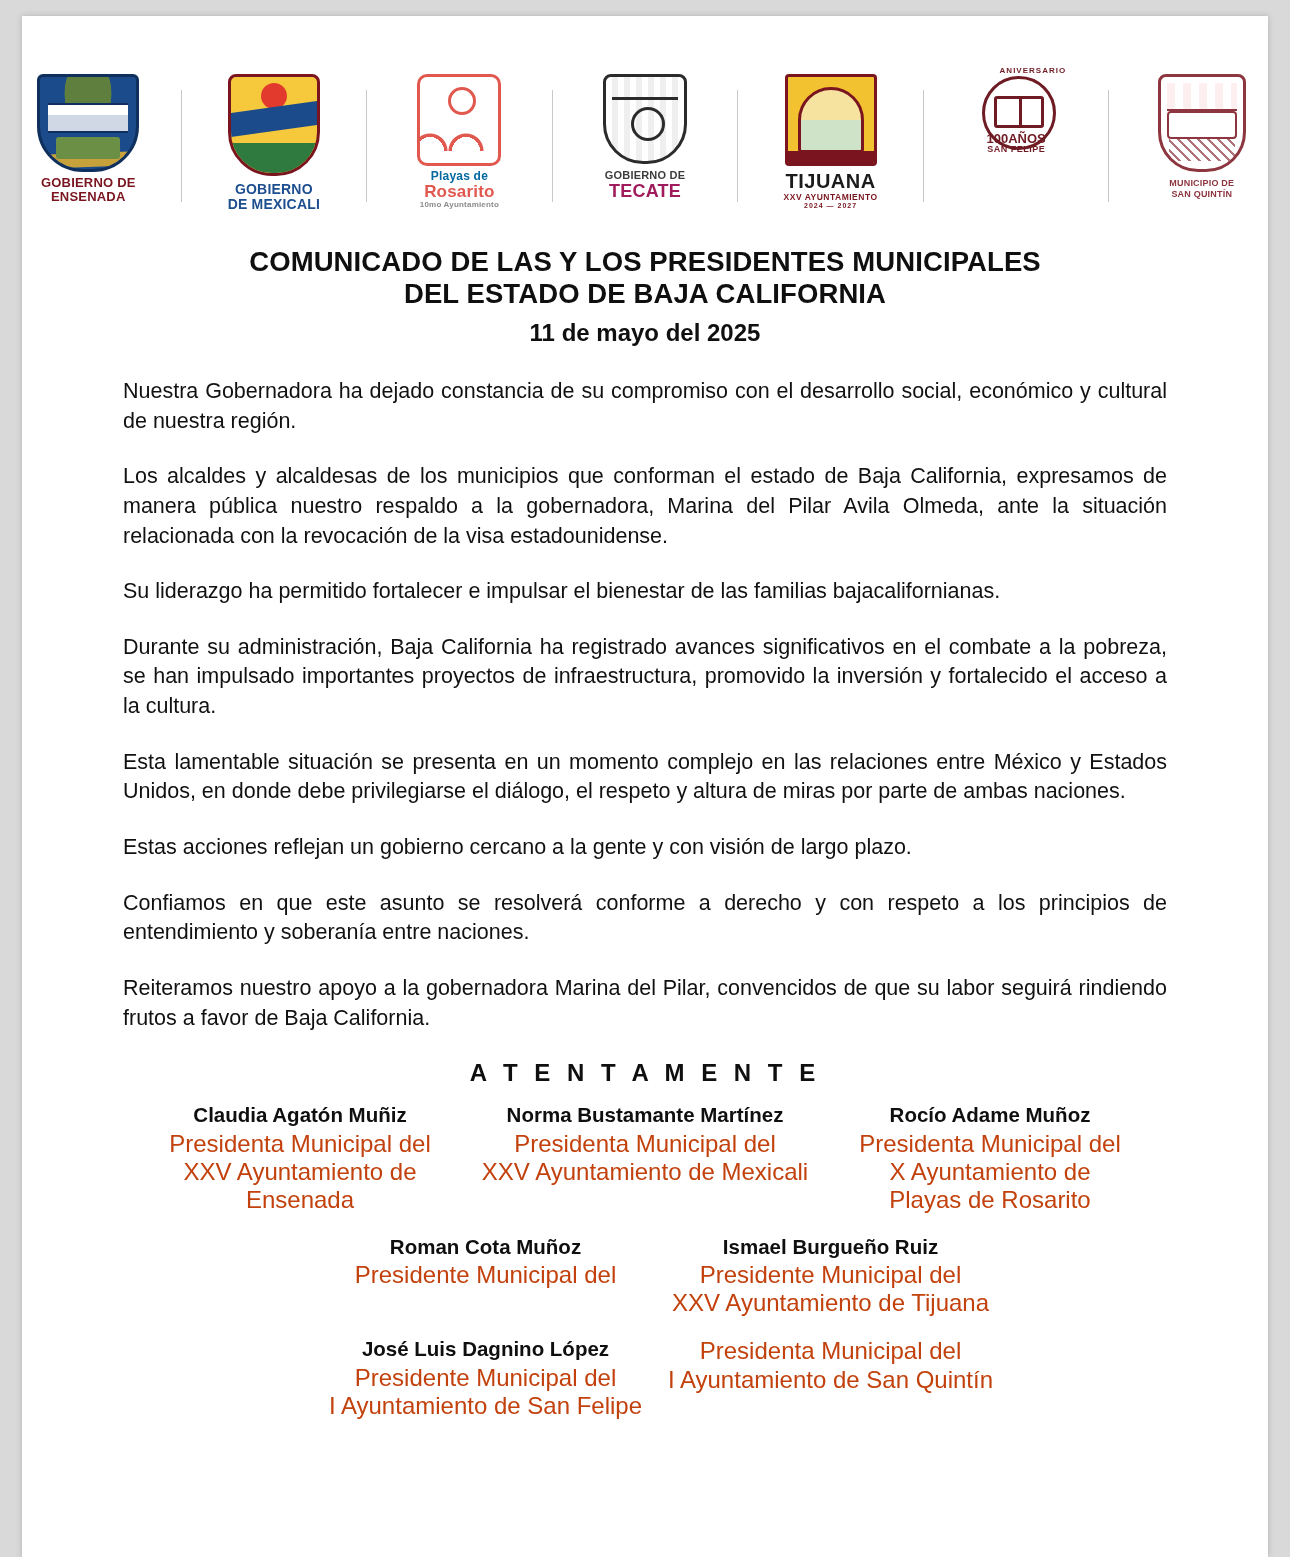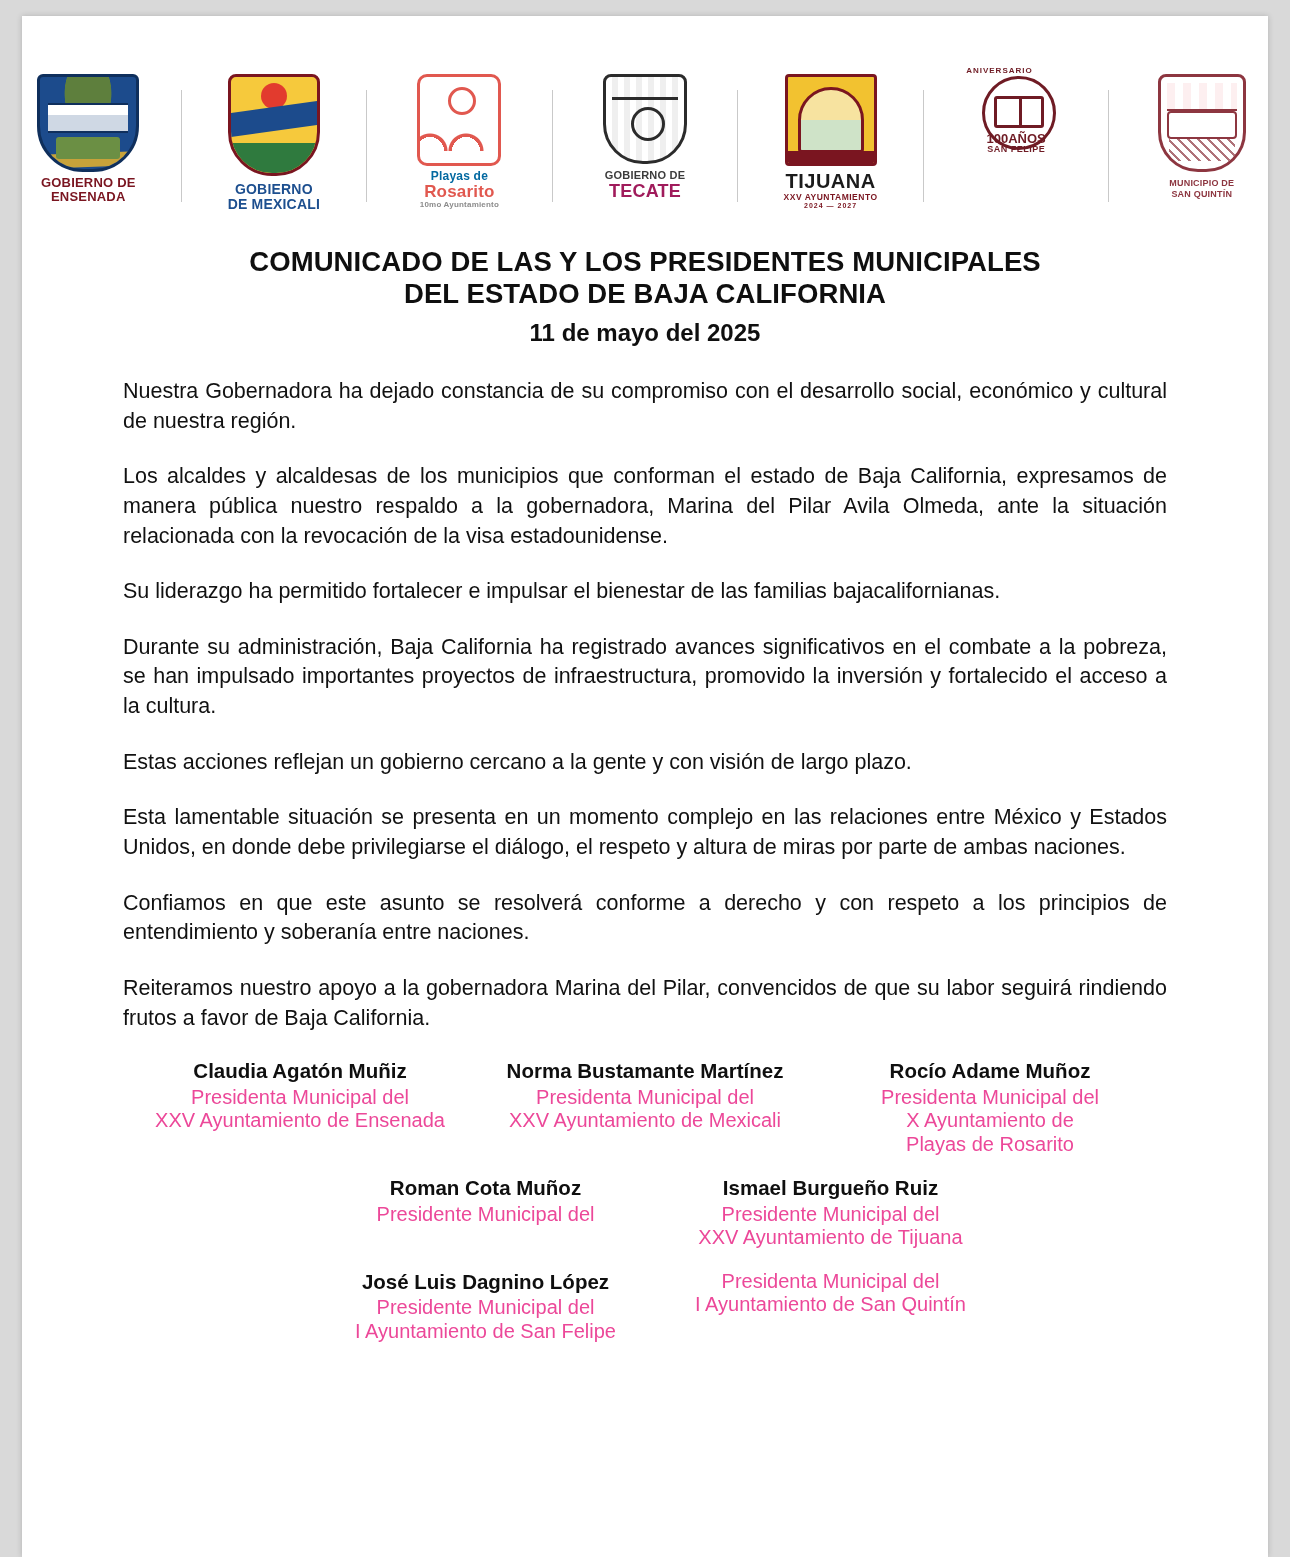--- a/index.html
+++ b/index.html
@@ -189,22 +189,22 @@
     width: 44px; height: 26px;
     background: #fff;
     border: 3px solid #6f1b24;
     border-radius: 3px;
   }
   .mark-sanfelipe .book:before {
     content: ""; position: absolute; left: 50%; top: -3px; bottom: -3px;
     width: 3px; background: #6f1b24;
   }
   .mark-sanfelipe .aniv {
-    position: absolute; top: -8px; left: 0; right: 0;
-    text-align: left; font-size: 8px; color: #6f1b24; font-weight: bold;
+    position: absolute; top: -8px; left: 16px; right: 0;
+    text-align: right; font-size: 8px; color: #6f1b24; font-weight: bold;
     letter-spacing: 1px;
   }
   .mark-sanfelipe .hundred {
     position: absolute; bottom: 4px; left: 0; right: 0; text-align: center;
     color: #6f1b24; font-weight: bold; font-size: 13px; line-height: 1;
   }
   .mark-sanfelipe .hundred small {
     display: block; font-size: 9px; letter-spacing: .5px;
   }
 
@@ -303,22 +303,22 @@
     text-align: center;
     line-height: 1.18;
   }
   .sig .name {
     font-size: 20.5px;
     font-weight: bold;
     color: #0f0f0f;
     margin-bottom: 2px;
   }
   .sig .role {
-    font-size: 20px;
-    color: #ec4899;
+    font-size: 24px;
+    color: #c2410c;
   }
   .sig .role span { display: block; }
 </style>
 </head>
 <body>
 
 <div class="page">
 
   <div class="logo-strip">
 
@@ -418,25 +418,26 @@
     <div class="title-line">COMUNICADO DE LAS Y LOS PRESIDENTES MUNICIPALES</div>
     <div class="title-line">DEL ESTADO DE BAJA CALIFORNIA</div>
     <div class="title-date">11 de mayo del 2025</div>
   </div>
 
   <div class="body-block">
     <p class="para">Nuestra Gobernadora ha dejado constancia de su compromiso con el desarrollo social, económico y cultural de nuestra región.</p>
     <p class="para">Los alcaldes y alcaldesas de los municipios que conforman el estado de Baja California, expresamos de manera pública nuestro respaldo a la gobernadora, Marina del Pilar Avila Olmeda, ante la situación relacionada con la revocación de la visa estadounidense.</p>
     <p class="para">Su liderazgo ha permitido fortalecer e impulsar el bienestar de las familias bajacalifornianas.</p>
     <p class="para">Durante su administración,  Baja California ha registrado avances significativos en el combate a la pobreza, se han impulsado importantes proyectos de infraestructura, promovido la inversión y fortalecido el acceso a la cultura.</p>
+    <p class="para">Esta lamentable situación se presenta en un momento complejo en las relaciones entre México y Estados Unidos, en donde debe privilegiarse el diálogo, el respeto y altura de miras por parte de ambas naciones.</p>
     <p class="para">Estas acciones reflejan un gobierno cercano a la gente y con visión de largo plazo.</p>
-    <p class="para">Esta lamentable situación se presenta en un momento complejo en las relaciones entre México y Estados Unidos, en donde debe privilegiarse el diálogo, el respeto y altura de miras por parte de ambas naciones.</p>
     <p class="para">Confiamos en que este asunto se resolverá conforme a derecho y con respeto a los principios de entendimiento y soberanía entre naciones.</p>
     <p class="para">Reiteramos nuestro apoyo a la gobernadora Marina del Pilar, convencidos de que su labor seguirá rindiendo frutos a favor de Baja California.</p>
 
+    <div class="atentamente">A T E N T A M E N T E</div>
 
     <div class="sig-grid">
 
       <div class="sig-row r1">
         <div class="sig">
           <div class="name">Claudia Agatón Muñiz</div>
           <div class="role">
             <span>Presidenta Municipal del</span>
             <span>XXV Ayuntamiento de Ensenada</span>
           </div>

